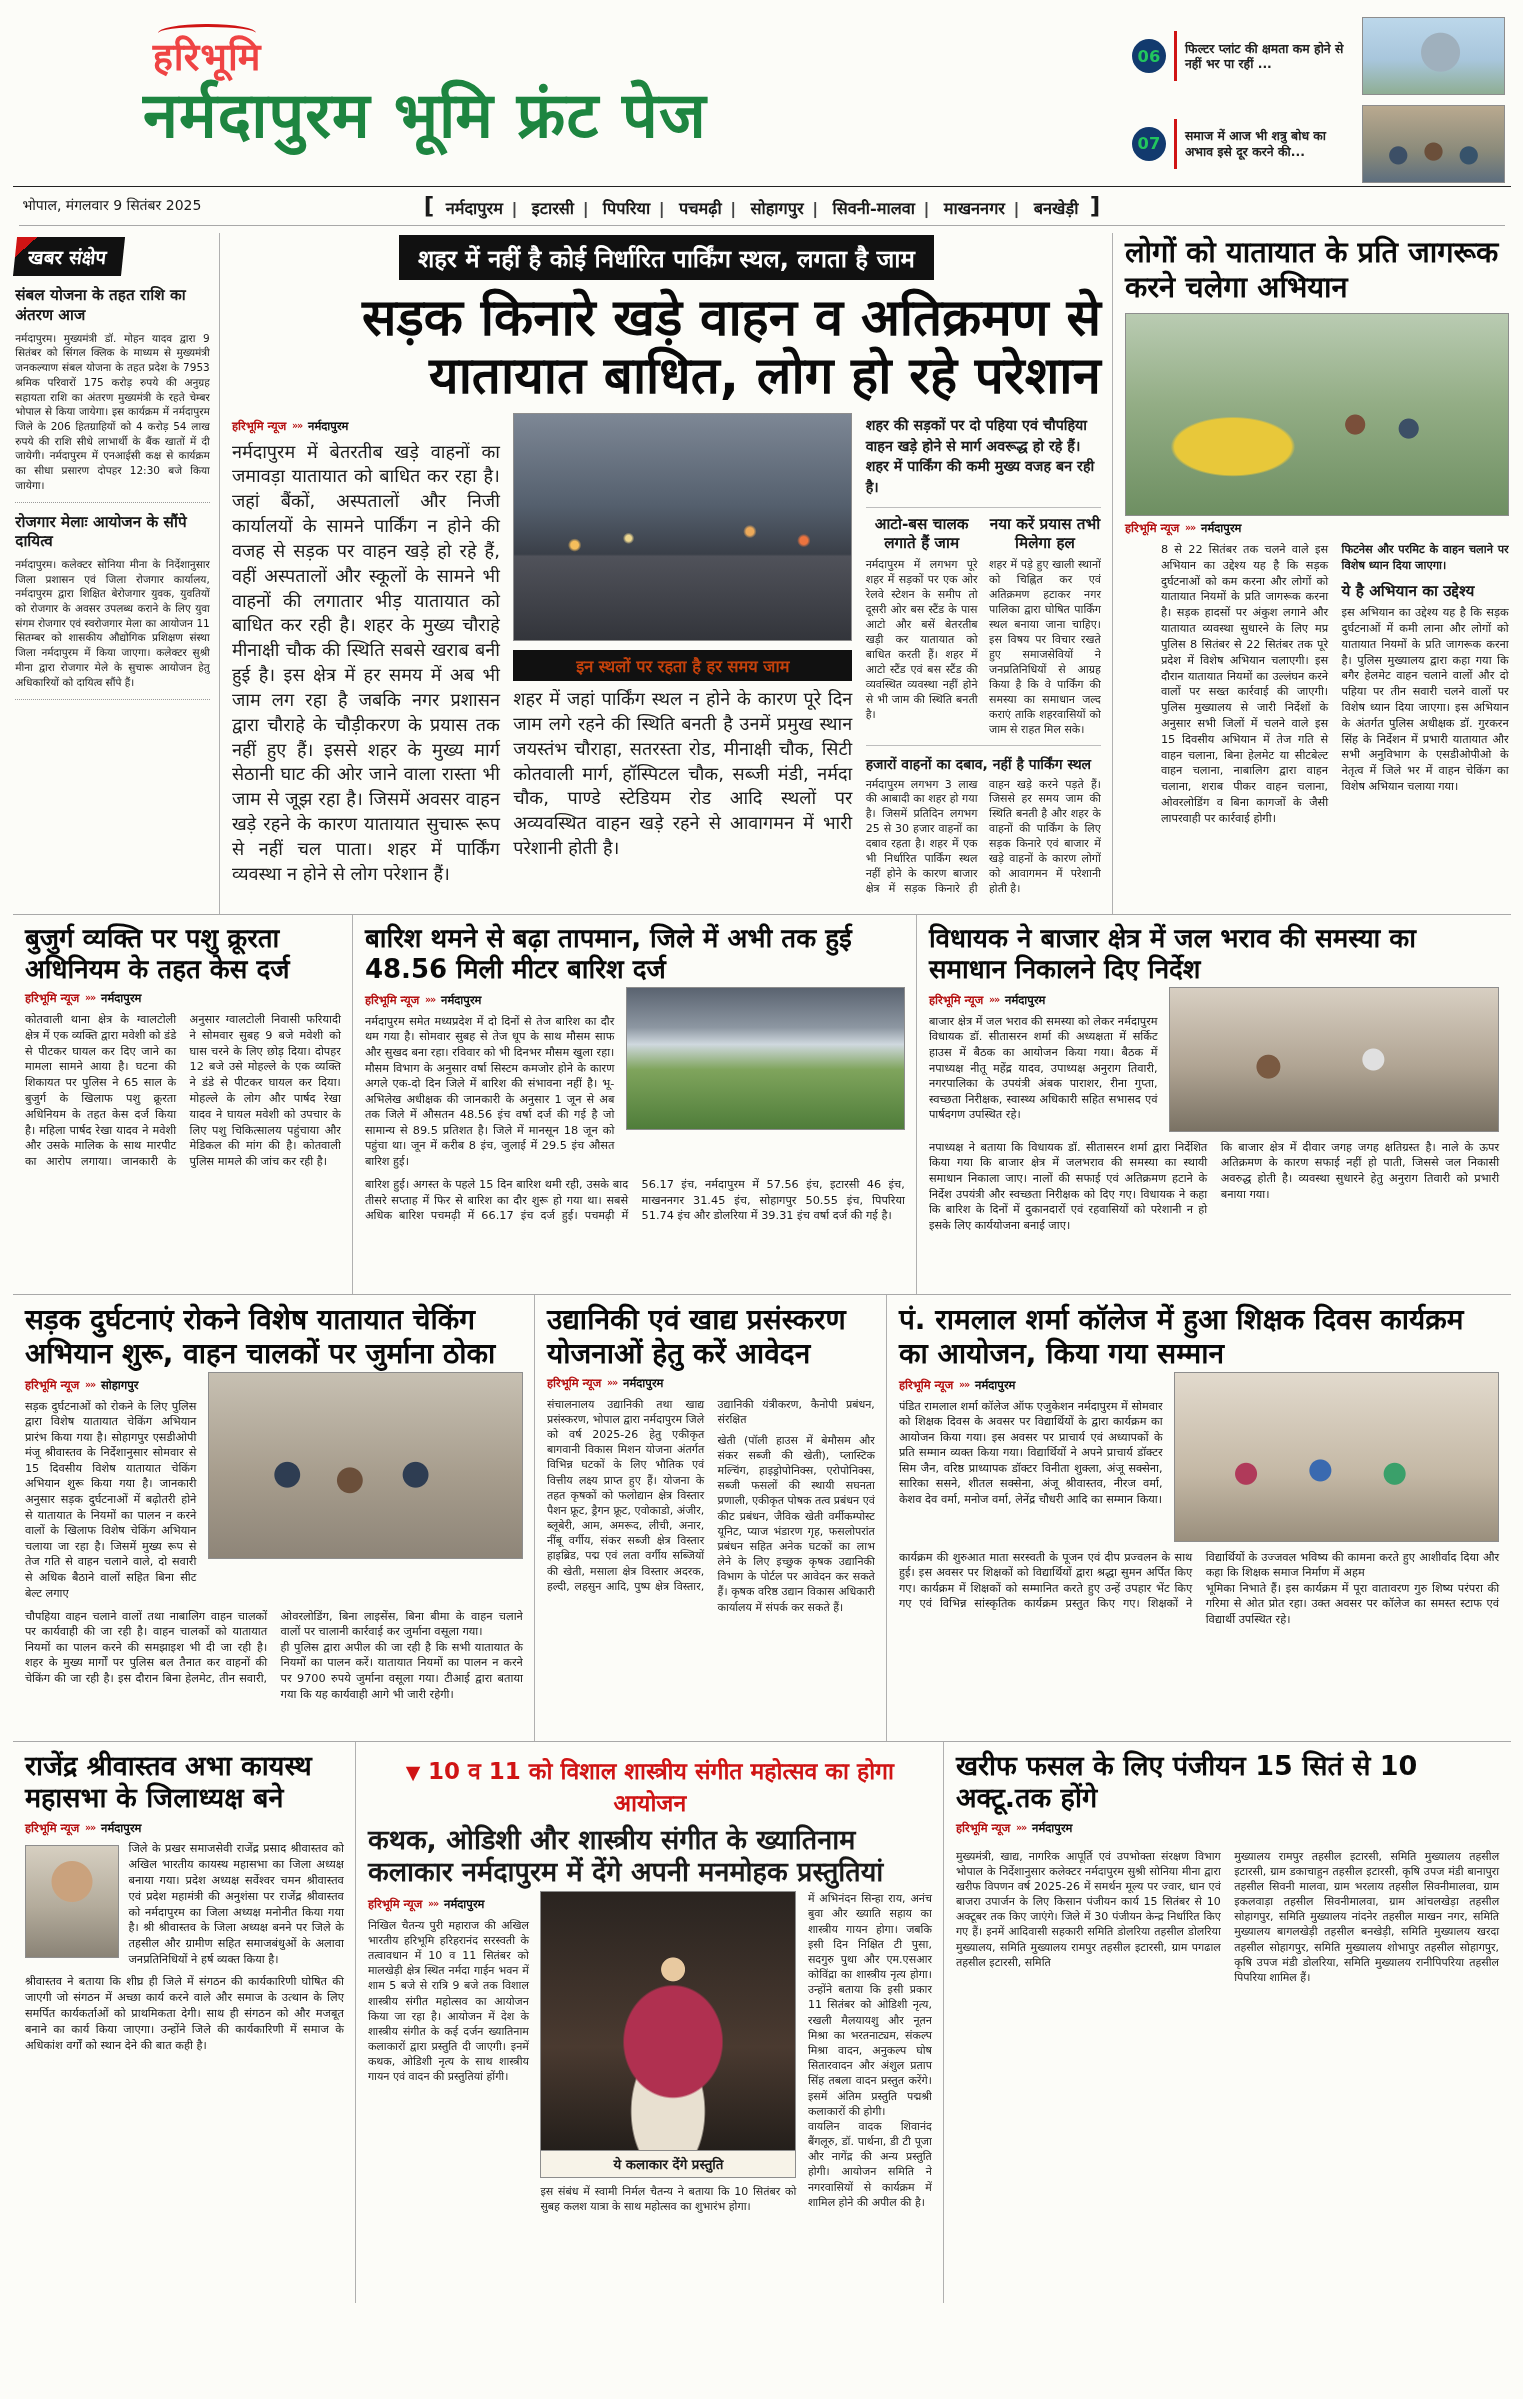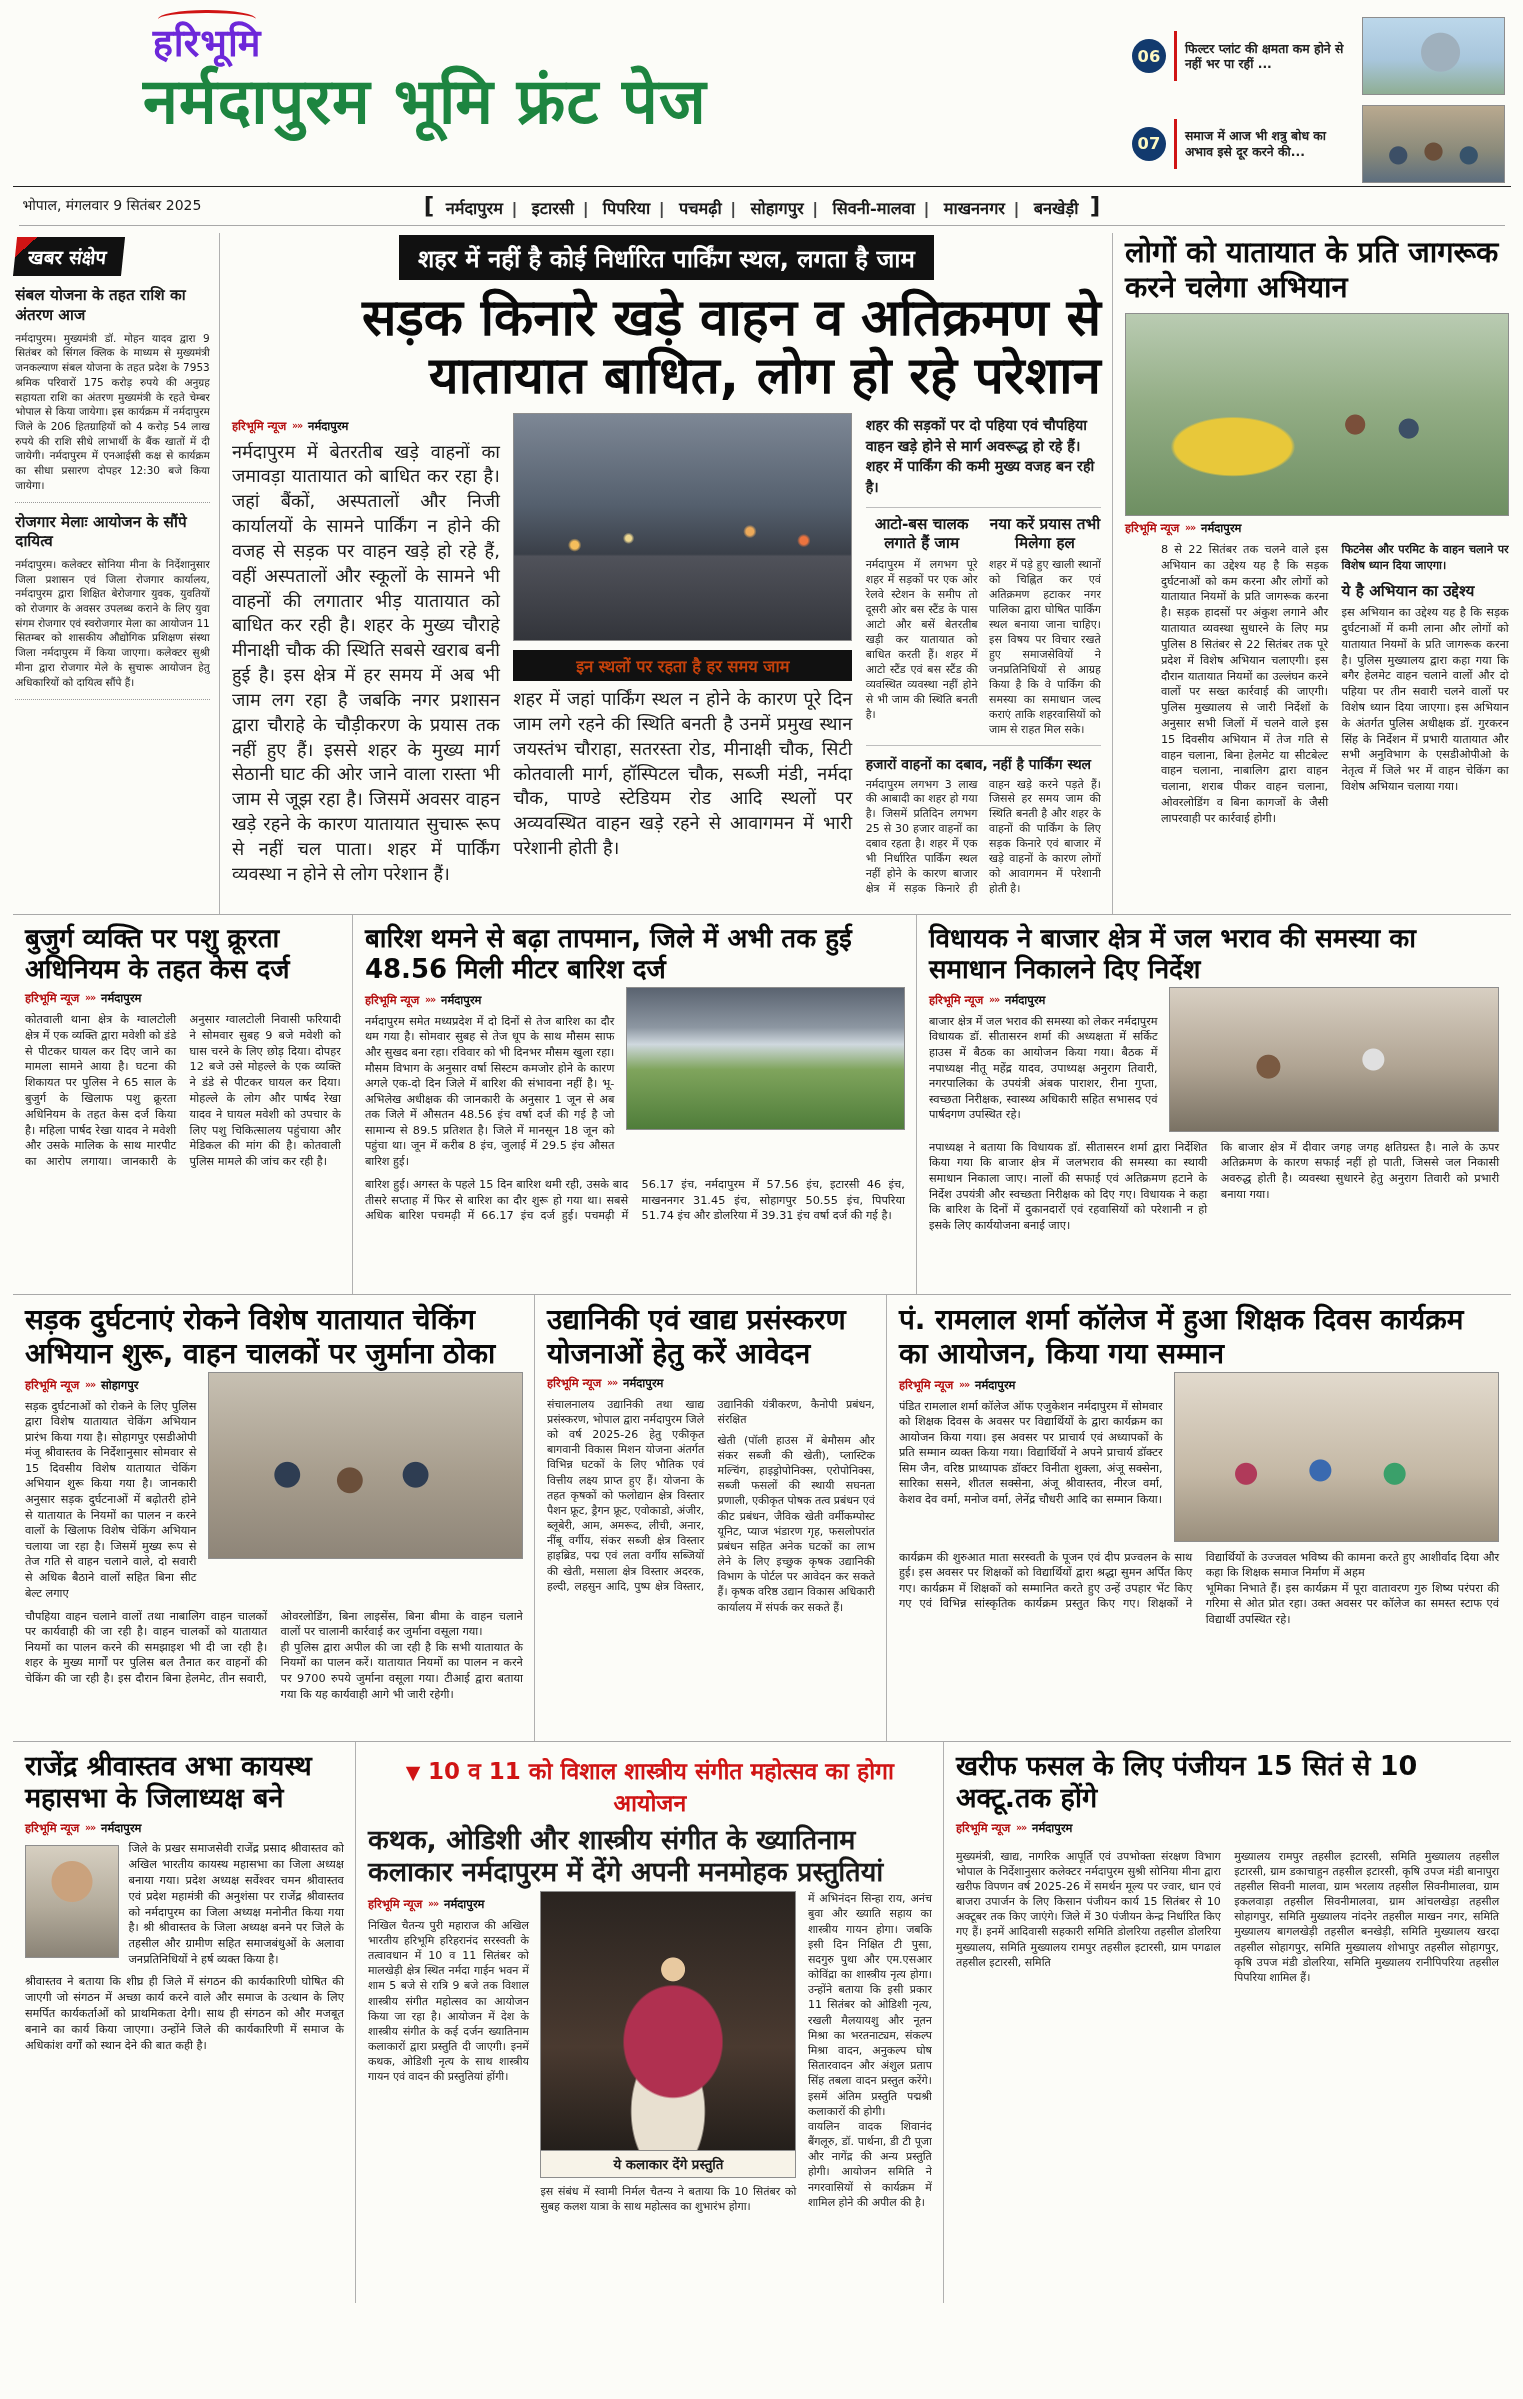--- a/index.html
+++ b/index.html
@@ -3,26 +3,26 @@
 <meta charset="utf-8">
 <style>
   * { margin:0; padding:0; box-sizing:border-box; }
   html,body { background:#d9d9d4; }
   body { font-family:"DejaVu Sans", sans-serif; color:#1a1a1a; }
   .page { width:1524px; height:2399px; margin:0 auto; background:#fcfcf8; padding:7.6px 13.4px; overflow:hidden; }
 
   
   .masthead { display:flex; justify-content:space-between; align-items:flex-start; padding:3.8px 5.7px 0; }
   .mast-left { flex:1; padding-left:124px; }
-  .logo { display:inline-block; position:relative; color:#6d28d9; font-size:38px; font-weight:800; padding:3.8px 9.6px 0; letter-spacing:1px; }
+  .logo { display:inline-block; position:relative; color:#ef4444; font-size:38px; font-weight:800; padding:3.8px 9.6px 0; letter-spacing:1px;margin-top:14px; }
   .logo::before { content:''; position:absolute; top:-1.9px; left:12%; width:76%; height:15.3px; border-top:3.8px solid #d01414; border-radius:50%; }
   .paper-title { color:#1d8540; font-size:63px; font-weight:800; line-height:1.05; letter-spacing:1px; margin-top:1.9px; }
   .mast-teasers { width:373px; display:flex; flex-direction:column; gap:9.6px; padding-top:5.7px; }
   .teaser { display:flex; align-items:center; gap:7.6px; }
-  .teaser-num { width:34px; height:34px; min-width:34px; border-radius:50%; background:#123a6e; color:#fef9c3; font-size:16.3px; font-weight:700; display:flex; align-items:center; justify-content:center; }
+  .teaser-num { width:34px; height:34px; min-width:34px; border-radius:50%; background:#123a6e; color:#22c55e; font-size:16.3px; font-weight:700; display:flex; align-items:center; justify-content:center; }
   .teaser-bar { width:3.8px; height:50px; background:#d01414; }
   .teaser-text { flex:1; font-size:12.4px; font-weight:700; line-height:1.25; color:#222; }
   .teaser-thumb { width:143px; height:78px; border:1px solid #8f8f8f; }
   .thumb-tank { background: radial-gradient(circle at 55% 45%, #9fb0bd 0 19px, transparent 20px), linear-gradient(180deg,#bcd7ea 0%, #a8c6dc 55%, #8fae94 100%); }
   .thumb-crowd { background: radial-gradient(circle at 25% 65%, #3c4f66 0 8.6px, transparent 9.6px), radial-gradient(circle at 50% 60%, #6b4f3a 0 8.6px, transparent 9.6px), radial-gradient(circle at 75% 65%, #37536b 0 8.6px, transparent 9.6px), linear-gradient(180deg,#b9a98f 0%, #8a8a7a 60%, #5d6e7e 100%); }
 
   .date-nav { border-top:1.9px solid #222; margin-top:3.8px; padding:5.7px 5.7px 3.8px; position:relative; }
   .dateline { position:absolute; left:9px; top:7.6px; font-size:14px; font-weight:400; }
   .cities { text-align:center; font-size:16.3px; font-weight:700; }
   .cities .bracket { font-size:23px; font-weight:800; margin:0 5.7px; }

